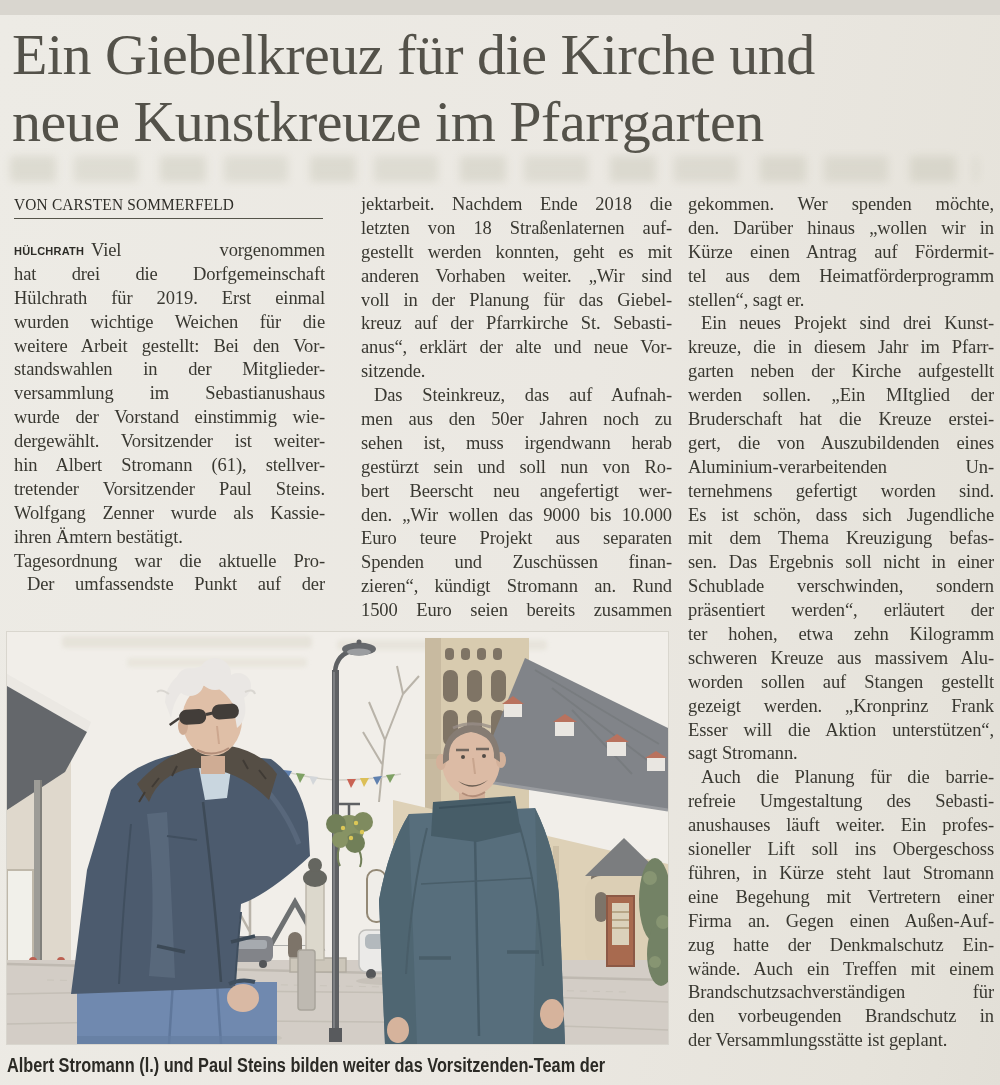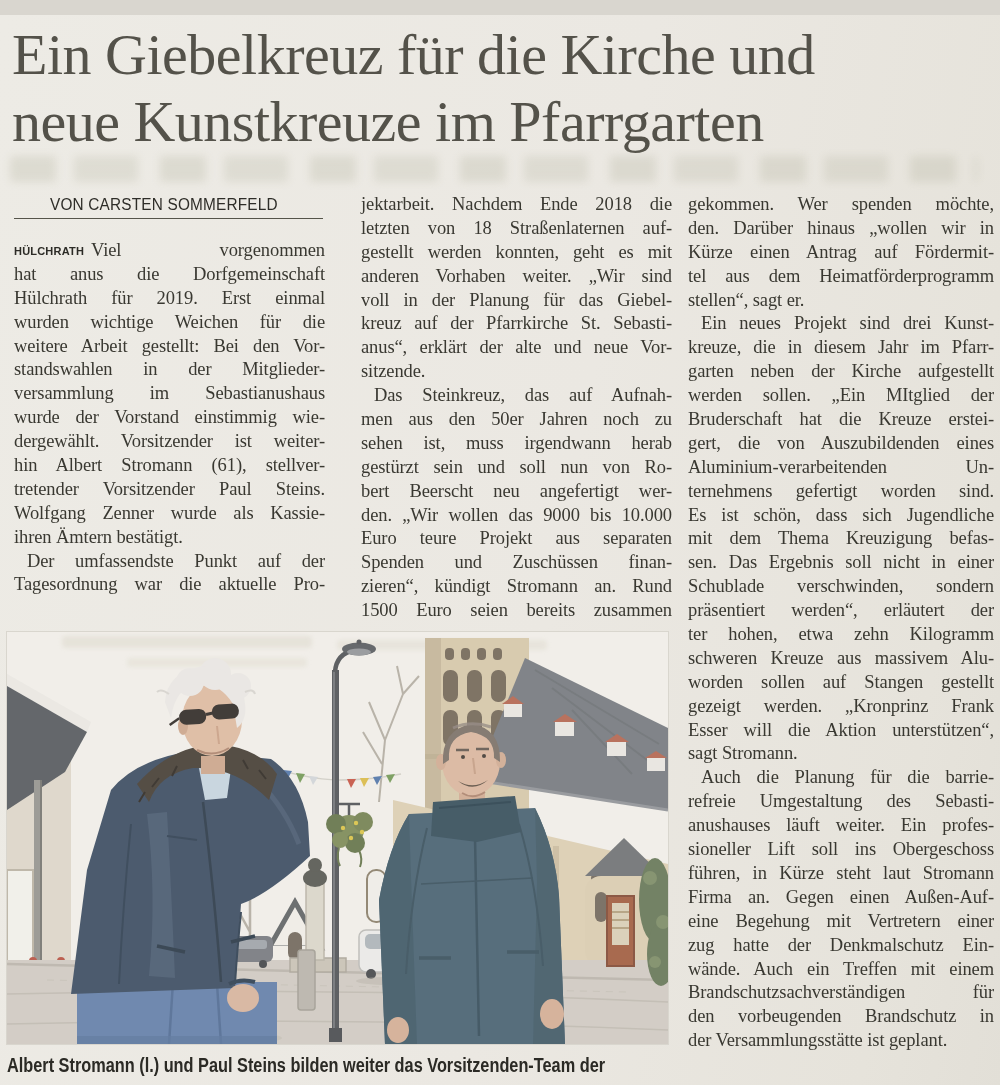--- a/index.html
+++ b/index.html
@@ -15,22 +15,22 @@
   }
   .ghost-band{
     position:absolute;left:10px;top:141px;width:968px;height:26px;border-radius:4px;
     background:repeating-linear-gradient(90deg,
       rgba(172,172,150,.55) 0 46px, rgba(236,233,226,0) 46px 64px,
       rgba(172,172,150,.48) 64px 128px, rgba(236,233,226,0) 128px 150px);
     filter:blur(4px);opacity:.45;
   }
   .byline{
     position:absolute;left:14px;top:181px;width:309px;height:22px;
-    font-family:Liberation Sans, sans-serif;font-size:16px;letter-spacing:.2px;
-    color:#2e2d28;border-bottom:1.5px solid #55544a;text-align:center;
+    font-family:Liberation Serif, serif;font-size:16px;letter-spacing:.2px;
+    color:#2e2d28;border-bottom:1.5px solid #55544a;
   }
   .byline span{display:inline-block;transform:scaleX(.96);transform-origin:left;}
   .col{position:absolute;top:178px;width:311px;font-size:18.5px;}
   .col-1{left:14px;top:224px;}
   .col-2{left:361px;}
   .col-3{left:688px;width:306px;}
   .bline{
     height:23.9px;line-height:23.9px;white-space:nowrap;overflow:visible;
     text-align:justify;text-align-last:justify;text-justify:inter-word;letter-spacing:-0.1px;
   }
@@ -63,34 +63,34 @@
   </div>
 
   <div class="ghost-band"></div>
 
   <div class="byline">
     <span>VON CARSTEN SOMMERFELD</span>
   </div>
 
   <div class="col col-1">
       <div class="bline"><span class="lead">HÜLCHRATH</span>Viel vorgenommen</div>
-      <div class="bline">hat anus die Dorfgemeinschaft</div>
+      <div class="bline">hat drei die Dorfgemeinschaft</div>
       <div class="bline">Hülchrath für 2019. Erst einmal</div>
       <div class="bline">wurden wichtige Weichen für die</div>
       <div class="bline">weitere Arbeit gestellt: Bei den Vor-</div>
       <div class="bline">standswahlen in der Mitglieder-</div>
       <div class="bline">versammlung im Sebastianushaus</div>
       <div class="bline">wurde der Vorstand einstimmig wie-</div>
       <div class="bline">dergewählt. Vorsitzender ist weiter-</div>
       <div class="bline">hin Albert Stromann (61), stellver-</div>
       <div class="bline">tretender Vorsitzender Paul Steins.</div>
       <div class="bline">Wolfgang Zenner wurde als Kassie-</div>
       <div class="bline last">ihren Ämtern bestätigt.</div>
+      <div class="bline">Tagesordnung war die aktuelle Pro-</div>
       <div class="bline ind">Der umfassendste Punkt auf der</div>
-      <div class="bline">Tagesordnung war die aktuelle Pro-</div>
     </div>
   <div class="col col-2">
       <div class="bline">jektarbeit. Nachdem Ende 2018 die</div>
       <div class="bline">letzten von 18 Straßenlaternen auf-</div>
       <div class="bline">gestellt werden konnten, geht es mit</div>
       <div class="bline">anderen Vorhaben weiter. „Wir sind</div>
       <div class="bline">voll in der Planung für das Giebel-</div>
       <div class="bline">kreuz auf der Pfarrkirche St. Sebasti-</div>
       <div class="bline">anus“, erklärt der alte und neue Vor-</div>
       <div class="bline last">sitzende.</div>
@@ -128,22 +128,22 @@
       <div class="bline">schweren Kreuze aus massivem Alu-</div>
       <div class="bline">worden sollen auf Stangen gestellt</div>
       <div class="bline">gezeigt werden. „Kronprinz Frank</div>
       <div class="bline">Esser will die Aktion unterstützen“,</div>
       <div class="bline last">sagt Stromann.</div>
       <div class="bline ind">Auch die Planung für die barrie-</div>
       <div class="bline">refreie Umgestaltung des Sebasti-</div>
       <div class="bline">anushauses läuft weiter. Ein profes-</div>
       <div class="bline">sioneller Lift soll ins Obergeschoss</div>
       <div class="bline">führen, in Kürze steht laut Stromann</div>
+      <div class="bline">eine Begehung mit Vertretern einer</div>
       <div class="bline">Firma an. Gegen einen Außen-Auf-</div>
-      <div class="bline">eine Begehung mit Vertretern einer</div>
       <div class="bline">zug hatte der Denkmalschutz Ein-</div>
       <div class="bline">wände. Auch ein Treffen mit einem</div>
       <div class="bline">Brandschutzsachverständigen für</div>
       <div class="bline">den vorbeugenden Brandschutz in</div>
       <div class="bline last">der Versammlungsstätte ist geplant.</div>
     </div>
 
   <div class="photo">
     <svg width="661" height="412" viewBox="0 0 661 412">
       <defs>

